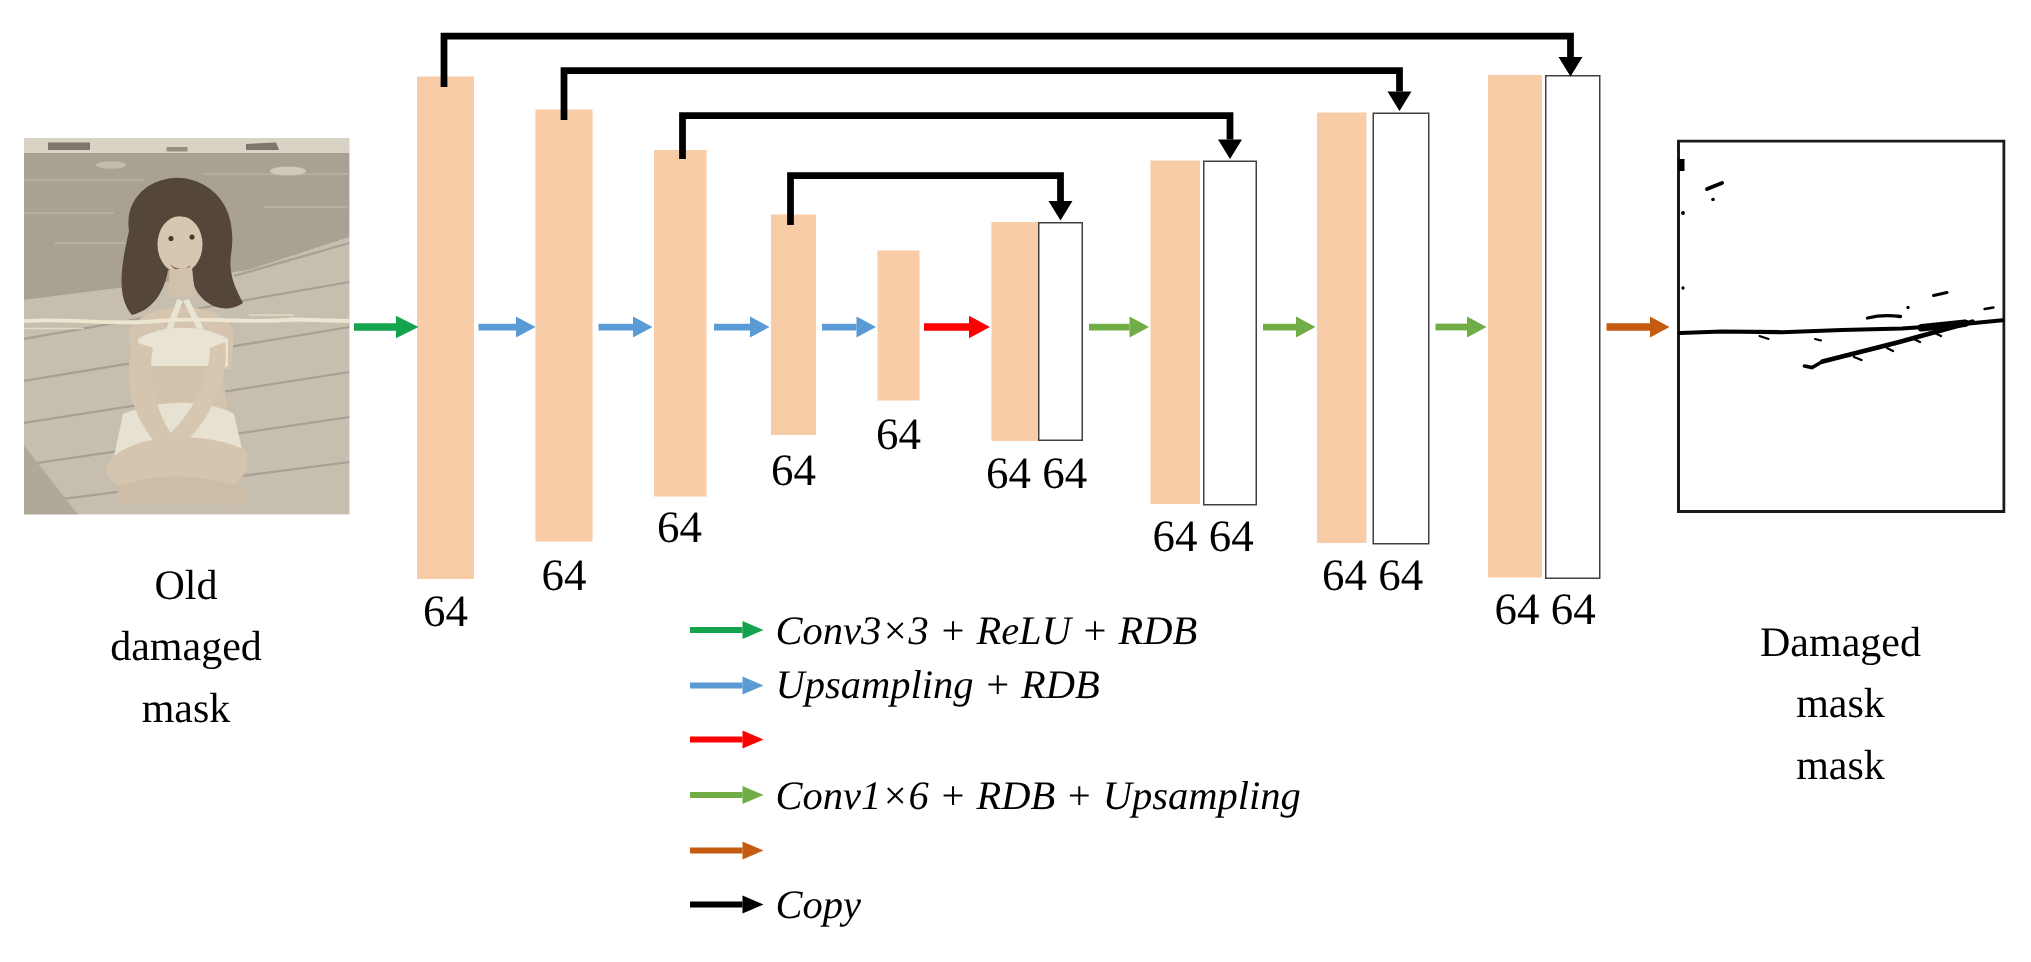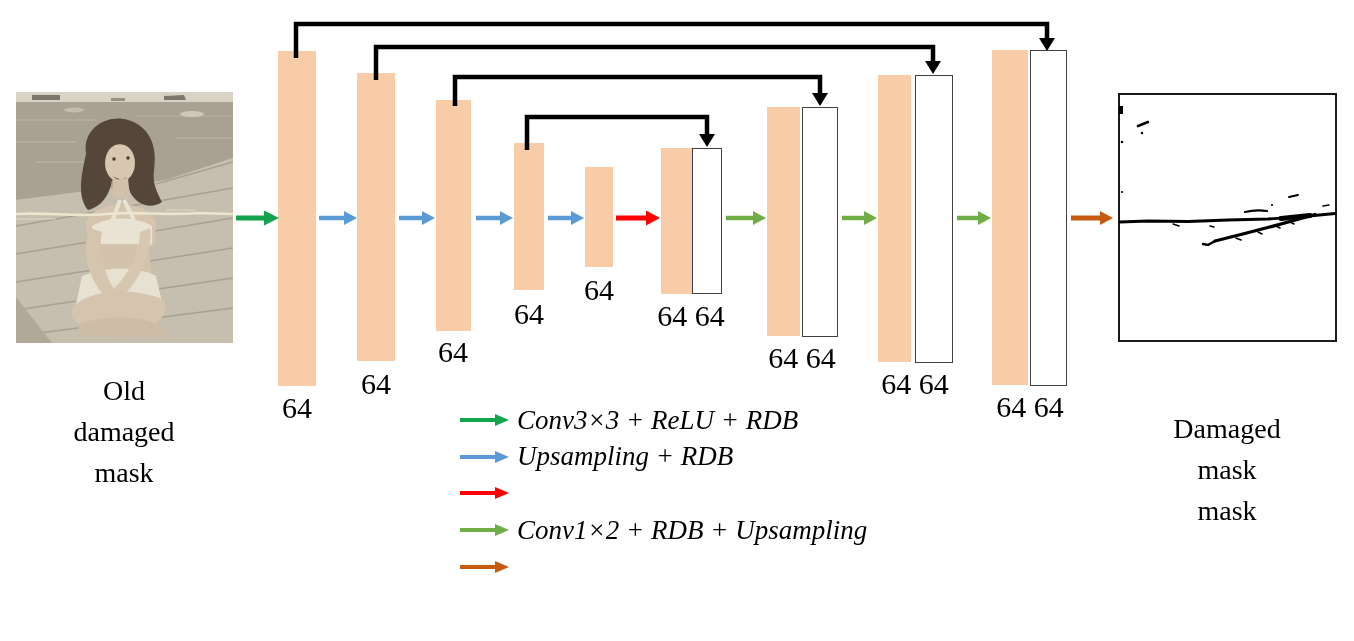--- a/index.html
+++ b/index.html
@@ -225,23 +225,30 @@
       <svg class="larrow c-red" viewBox="0 0 52 16">
         <line class="sh" x1="2" y1="8" x2="37" y2="8"></line>
           <polygon class="hd" points="51,8 37,2 37,14"></polygon>
       </svg>
     </div>
     <div class="lrow">
       <svg class="larrow c-lgreen" viewBox="0 0 52 16">
         <line class="sh" x1="2" y1="8" x2="37" y2="8"></line>
           <polygon class="hd" points="51,8 37,2 37,14"></polygon>
       </svg>
-      <span class="ltext">Conv1×2 + RDB + Upsampling</span>
+      <span class="ltext">Conv1×6 + RDB + Upsampling</span>
     </div>
     <div class="lrow">
       <svg class="larrow c-brown" viewBox="0 0 52 16">
         <line class="sh" x1="2" y1="8" x2="37" y2="8"></line>
           <polygon class="hd" points="51,8 37,2 37,14"></polygon>
       </svg>
     </div>
+    <div class="lrow">
+      <svg class="larrow c-black" viewBox="0 0 52 16">
+        <line class="sh" x1="2" y1="8" x2="37" y2="8"></line>
+          <polygon class="hd" points="51,8 37,2 37,14"></polygon>
+      </svg>
+      <span class="ltext">Copy</span>
+    </div>
   </div>
 
 </div>
 
 </body></html>

